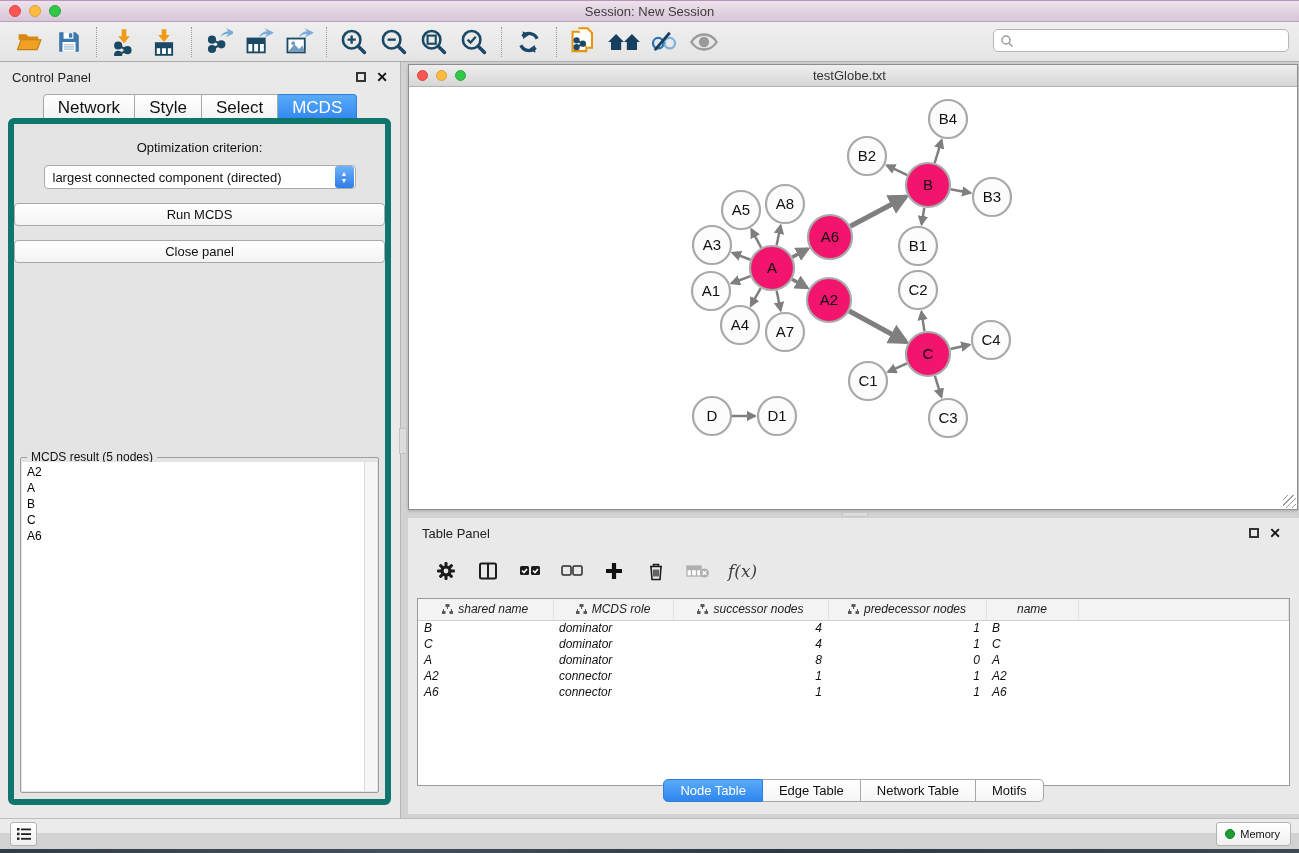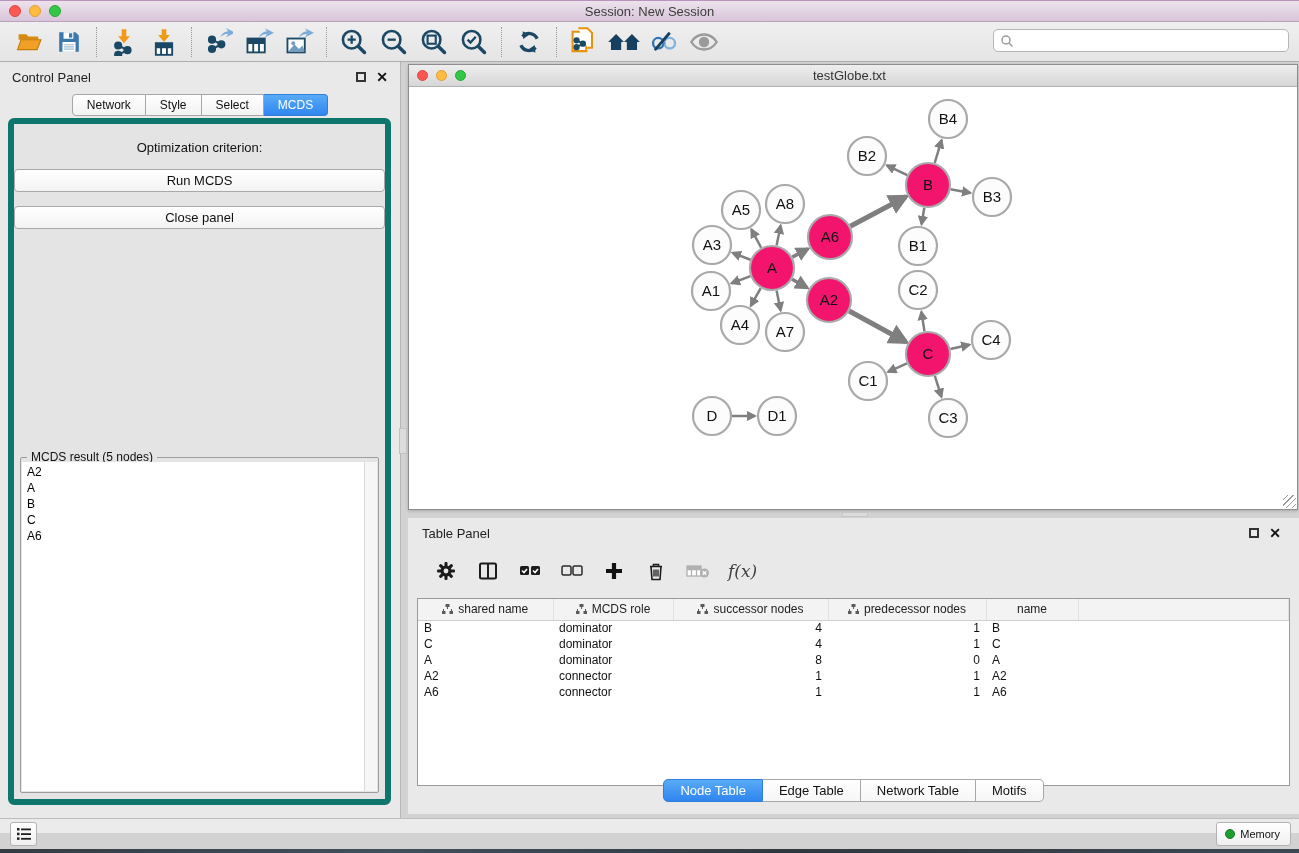--- a/index.html
+++ b/index.html
@@ -35,21 +35,21 @@
   .control-panel { position:absolute; left:0; top:62px; width:401px; height:756px;
     background:#e9e9e9; border-right:1px solid #b6b6b6; }
   .panel-header { height:30px; display:flex; align-items:center; padding:0 12px;
     font-size:13px; color:#222; }
   .panel-header .hdr-actions { margin-left:auto; display:flex; gap:10px; align-items:center; }
   .float-box { width:10px; height:10px; border:2px solid #333; display:inline-block; }
   .close-x { font-size:14px; font-weight:bold; color:#111; line-height:10px; }
 
   .cp-tabs { display:flex; justify-content:center; margin-top:2px; }
   .seg { border:1px solid #a6a6a6; background:linear-gradient(#fff,#f2f2f2);
-    font-size:12px; color:#111; padding:3px 14px; border-left-width:0; }
+    font-size:17px; color:#111; padding:3px 14px; border-left-width:0; }
   .seg:first-child { border-left-width:1px; border-radius:4px 0 0 4px; }
   .seg:last-child { border-radius:0 4px 4px 0; }
   .seg.selected { background:linear-gradient(#59aaf8,#2f86ef); color:#fff; border-color:#2f7fd8; }
 
   .cp-content { position:absolute; left:8px; right:9px; top:56px; bottom:13px;
     background:#e4e4e4; border:6px solid #0f766e; border-radius:6px; }
   .opt-label { text-align:center; margin-top:16px; font-size:13px; color:#111; }
   .dropdown { margin:10px auto 0; width:312px; height:24px; background:#fff;
     border:1px solid #ababab; border-radius:4px; display:flex; align-items:center; }
   .dropdown .dd-text { flex:1; font-size:13px; padding-left:8px; color:#111;
@@ -86,21 +86,21 @@
     background:repeating-linear-gradient(135deg, transparent 0 3px, #9a9a9a 3px 4px); }
 
   
   .table-panel { position:absolute; left:408px; top:518px; width:891px; height:296px;
     background:#e9e9e9; }
   .tp-toolbar { display:flex; align-items:center; gap:18px; padding:8px 0 6px 26px; height:44px; }
   .tp-btn { display:inline-flex; align-items:center; justify-content:center; width:24px; height:24px; }
   .fx-label { font-family:"DejaVu Serif", serif; font-style:italic; color:#404040; font-size:17px; }
 
   .tp-table { position:absolute; left:9px; right:9px; top:80px; height:188px;
-    background:#fff; border:1px solid #9a9a9a; overflow:hidden; }
+    background:#fff; border:1px solid #9a9a9a; overflow:hidden;font-style:italic; }
   table.data { border-collapse:collapse; width:100%; table-layout:fixed; }
   table.data th { background:#f3f3f3; border-bottom:1px solid #cfcfcf;
     border-right:1px solid #e0e0e0; height:21px; font-weight:normal; font-size:12px;
     color:#222; position:relative; }
   table.data th .th-inner { display:flex; align-items:center; justify-content:center; gap:5px; }
   table.data td { font-size:12px; height:16px; color:#111; padding:0 6px;
     white-space:nowrap; overflow:hidden; }
   td.num { text-align:right; padding-right:9px; }
 
   .tp-tabs { position:absolute; left:0; right:0; bottom:12px; display:flex; justify-content:center; }
@@ -307,20 +307,27 @@
     </span>
   </div>
   <div class="cp-tabs">
     <span class="seg">Network</span>
     <span class="seg">Style</span>
     <span class="seg">Select</span>
     <span class="seg selected">MCDS</span>
   </div>
   <div class="cp-content">
     <div class="opt-label">Optimization criterion:</div>
+    <div class="dropdown">
+      <span class="dd-text">largest connected component (directed)</span>
+      <span class="dd-stepper">
+          <span>▲</span>
+          <span>▼</span>
+        </span>
+    </div>
     <div class="btn-row">
       <button class="push-btn">Run MCDS</button>
       <button class="push-btn">Close panel</button>
     </div>
     <div class="result-box">
       <span class="result-title">MCDS result (5 nodes)</span>
       <div class="result-list">
           <div>A2</div>
           <div>A</div>
           <div>B</div>

